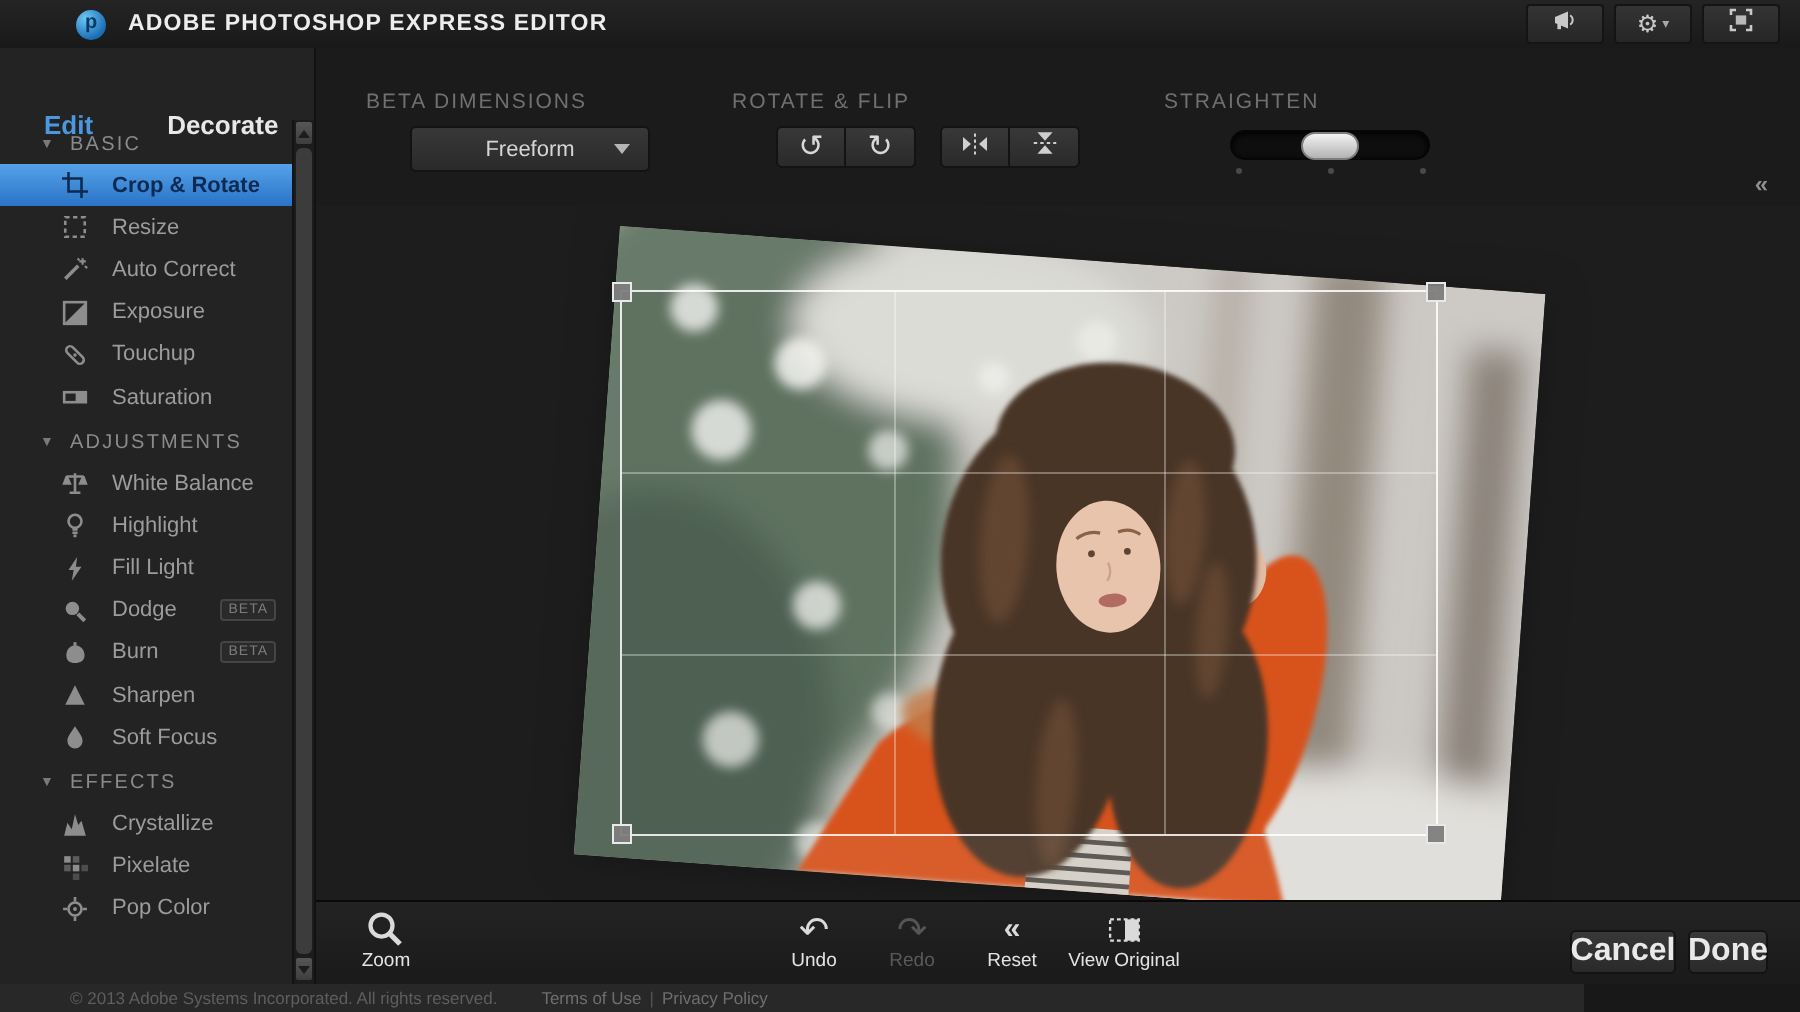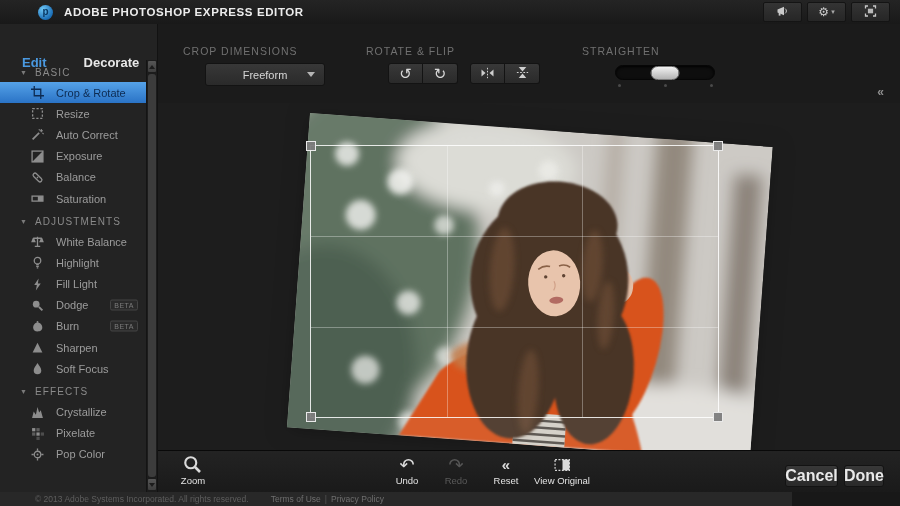--- a/index.html
+++ b/index.html
@@ -29,21 +29,21 @@
   .tab-decorate{margin-left:37px;color:#e8e8e8;}
   .menu{position:absolute;left:0;top:36px;right:11px;bottom:0;overflow:hidden;}
   .section{margin-top:3px;}
   .sec-h{height:19px;display:flex;align-items:center;padding-left:20px;
          color:#8a8a8a;font-size:10px;letter-spacing:1.1px;}
   .sec-h .tri{font-size:7px;color:#7a7a7a;margin-right:7px;}
   .item{height:21.2px;display:flex;align-items:center;padding-left:30px;
         color:#9c9c9c;font-size:11px;cursor:pointer;position:relative;}
   .item .iicon{width:15px;height:13px;margin-right:11px;color:#8d8d8d;
         display:flex;align-items:center;justify-content:center;flex:none;}
-  .item.selected{background:linear-gradient(#55a2e8,#2a73c6);color:#0d2b52;font-weight:normal;}
+  .item.selected{background:linear-gradient(#55a2e8,#2a73c6);color:#0d2b52;font-weight:bold;}
   .item.selected .iicon{color:#0d2b52;}
   .badge{position:absolute;right:8px;top:50%;transform:translateY(-50%);
          font-size:7px;color:#7c7c7c;border:1px solid #454545;background:#2a2a2a;
          border-radius:2px;padding:1px 3px;letter-spacing:.5px;line-height:1;}
   .scrollbar{position:absolute;right:0;top:36px;width:11px;bottom:0;background:#1c1c1c;
              border-left:1px solid #141414;box-sizing:border-box;}
   .sb-btn{position:absolute;left:1px;right:1px;height:11px;background:linear-gradient(#565656,#3e3e3e);
           border-radius:1px;display:flex;align-items:center;justify-content:center;cursor:pointer;}
   .sb-up{top:1px;} .sb-down{bottom:2px;}
   .sb-tri-up{width:0;height:0;border-left:3px solid transparent;border-right:3px solid transparent;
@@ -193,21 +193,21 @@
           </div>
           <div class="item">
             <span class="iicon">
               <svg width="13" height="13" viewBox="0 0 12 12" fill="none" stroke="currentColor" stroke-width="1.2">
                 <g transform="rotate(45 6 6)">
                   <rect x="1" y="4.2" width="10" height="3.6" rx="1.8"></rect>
                   <circle cx="6" cy="6" r=".8" fill="currentColor" stroke="none"></circle>
                 </g>
               </svg>
             </span>
-            <span>Balance</span>
+            <span>Touchup</span>
           </div>
           <div class="item">
             <span class="iicon">
               <svg width="13" height="13" viewBox="0 0 12 12" fill="none" stroke="currentColor" stroke-width="1.2">
                 <rect x="1" y="3.8" width="10" height="4.6"></rect>
                 <rect x="6.3" y="3.8" width="4.7" height="4.6" fill="currentColor" stroke="none"></rect>
               </svg>
             </span>
             <span>Saturation</span>
           </div>
@@ -325,21 +325,21 @@
           <span class="sb-tri-up"></span>
         </div>
       <div class="sb-thumb"></div>
       <div class="sb-btn sb-down">
           <span class="sb-tri-down"></span>
         </div>
     </div>
   </div>
 
   <div class="panel">
-    <div class="group-label lbl-crop">CROP DIMENSIONS</div>
+    <div class="group-label lbl-crop">BETA DIMENSIONS</div>
     <div class="dropdown btnface">
       <span>Freeform</span>
       <span class="dd-caret"></span>
     </div>
 
     <div class="group-label lbl-rotate">ROTATE &amp; FLIP</div>
     <div class="btn-pair pair-rotate">
       <div class="tool-btn btnface">
           <span class="rot-glyph">↺</span>
         </div>

